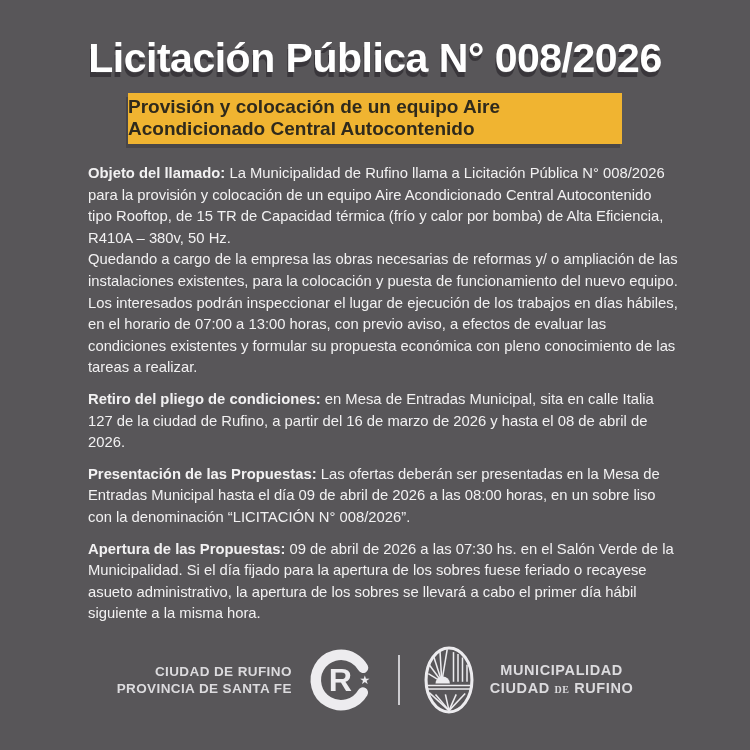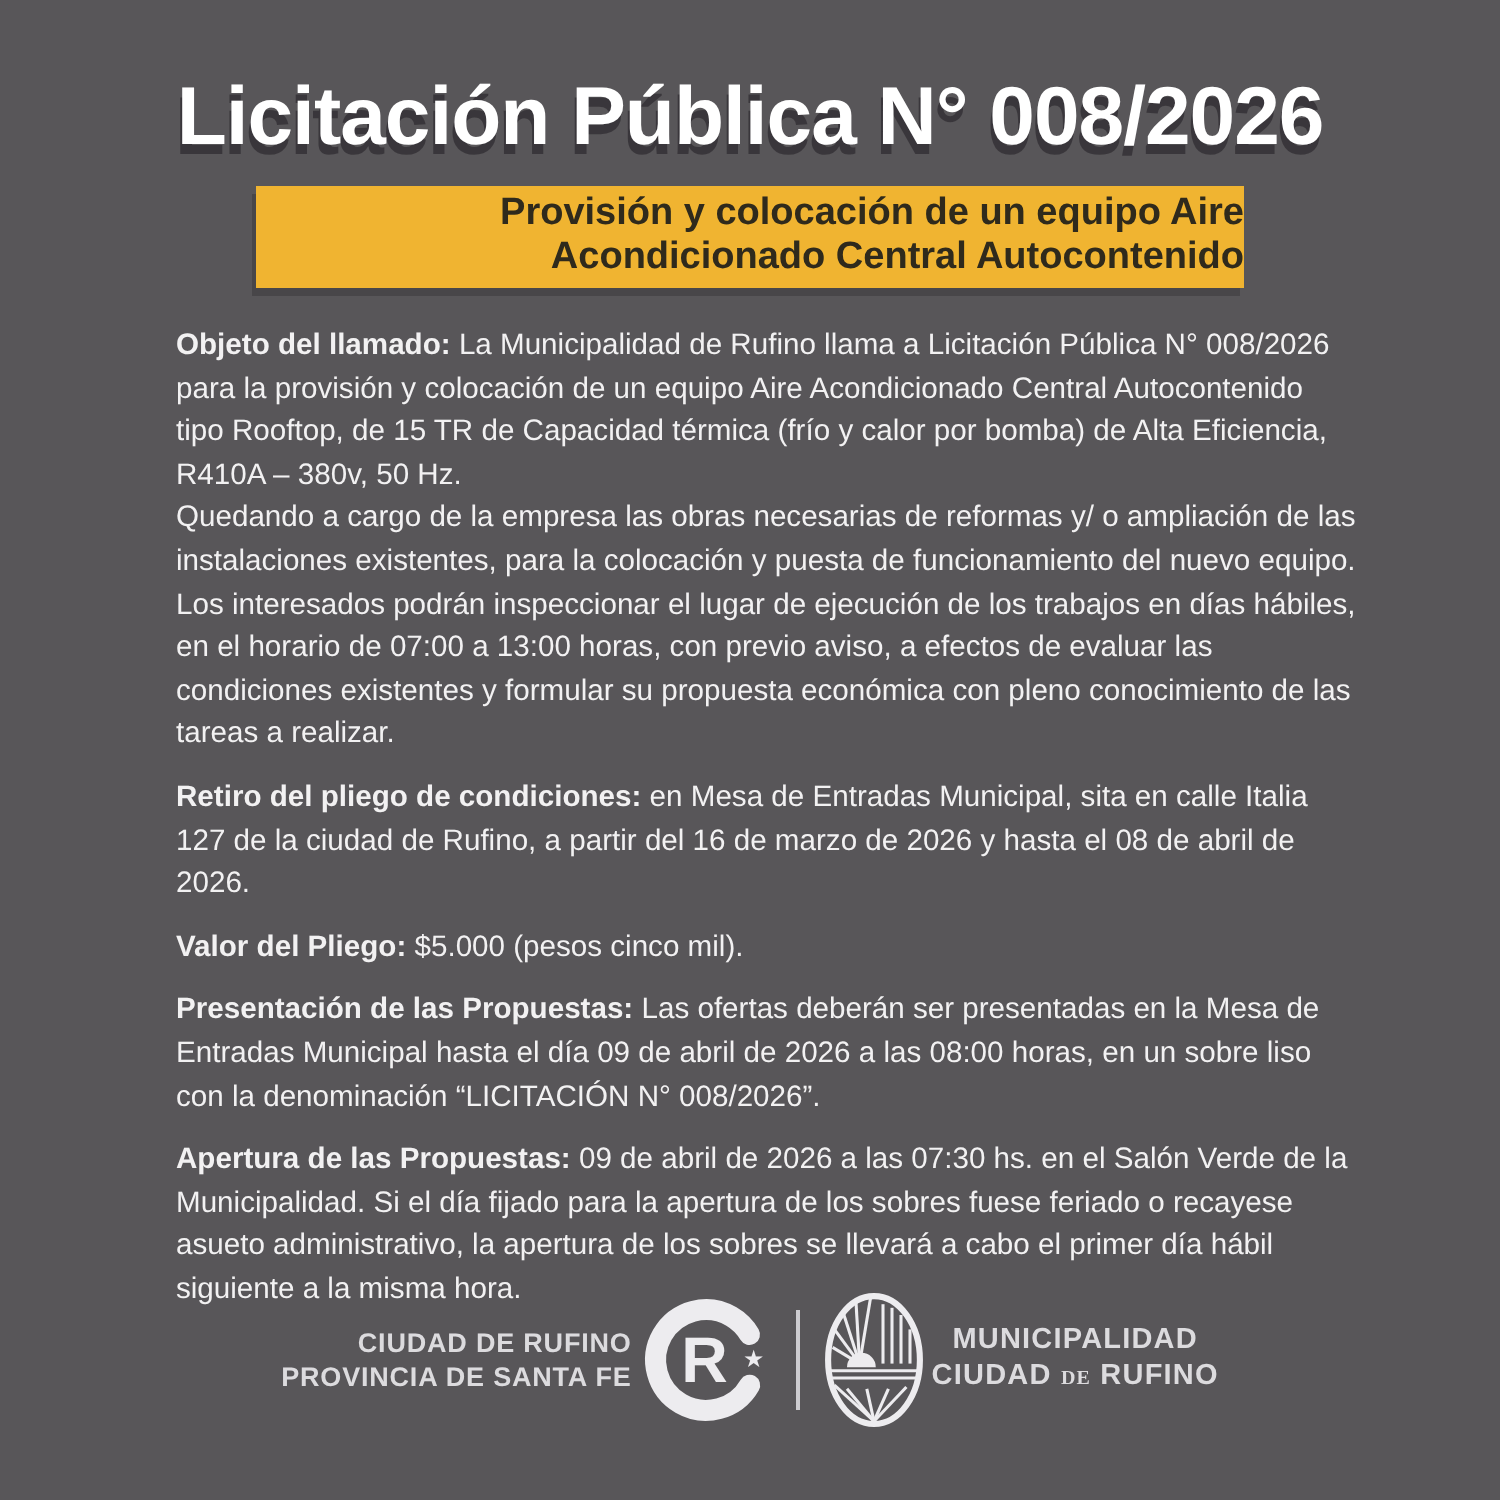--- a/index.html
+++ b/index.html
@@ -22,21 +22,21 @@
     letter-spacing:-0.5px;
     color:var(--title_text,#ffffff);
     text-shadow:-1px 5px 0 rgba(32,30,34,0.55);
   }
   
   .banner{
     width:494px;
     margin:13px auto 0 auto;
     background:var(--banner_bg,#F0B431);
     color:var(--banner_text,#2F2A1C);
-    text-align:right;
+    text-align:left;
     font-weight:700;
     font-size:19px;
     line-height:22px;
     padding:3px 0 4px 0;
     box-shadow:-2px 4px 0 rgba(32,30,34,0.28);
   }
   
   .body-text{
     width:606px;
     margin:19px auto 0 auto;
@@ -48,21 +48,21 @@
   .sec{margin:0 0 10px 16px;}
   .sec.tight{margin-bottom:0;}
   .sec b{font-weight:700;}
   
   .footer{
     position:absolute;
     top:644px;left:0;right:0;
     display:flex;
     align-items:center;
     justify-content:center;
-    gap:2px;
+    gap:14px;
     color:var(--footer_text,#DCDBDE);
   }
   .footer-left{
     text-align:right;
     font-weight:700;
     font-size:13.5px;
     line-height:17px;
     letter-spacing:0.4px;
   }
   .cr-logo{width:70px;height:70px;display:block;}
@@ -95,21 +95,20 @@
   <div class="banner">
     <div>Provisión y colocación de un equipo Aire</div>
     <div>Acondicionado Central Autocontenido</div>
   </div>
 
   <div class="body-text">
     <p class="sec tight"><b>Objeto del llamado:</b> <span>La Municipalidad de Rufino llama a Licitación Pública N° 008/2026 para la provisión y colocación de un equipo Aire Acondicionado Central Autocontenido tipo Rooftop, de 15 TR de Capacidad térmica (frío y calor por bomba) de Alta Eficiencia, R410A – 380v, 50 Hz.</span></p>
     <p class="sec tight"><b></b> <span>Quedando a cargo de la empresa las obras necesarias de reformas y/ o ampliación de las instalaciones existentes, para la colocación y puesta de funcionamiento del nuevo equipo.</span></p>
     <p class="sec"><b></b> <span>Los interesados podrán inspeccionar el lugar de ejecución de los trabajos en días hábiles, en el horario de 07:00 a 13:00 horas, con previo aviso, a efectos de evaluar las condiciones existentes y formular su propuesta económica con pleno conocimiento de las tareas a realizar.</span></p>
     <p class="sec"><b>Retiro del pliego de condiciones:</b> <span>en Mesa de Entradas Municipal, sita en calle Italia 127 de la ciudad de Rufino, a partir del 16 de marzo de 2026 y hasta el 08 de abril de 2026.</span></p>
-    <p class="sec"><b>Valor del Pliego:</b> <span>$5.000 (pesos cinco mil).</span></p>
     <p class="sec"><b>Presentación de las Propuestas:</b> <span>Las ofertas deberán ser presentadas en la Mesa de Entradas Municipal hasta el día 09 de abril de 2026 a las 08:00 horas, en un sobre liso con la denominación “LICITACIÓN N° 008/2026”.</span></p>
     <p class="sec"><b>Apertura de las Propuestas:</b> <span>09 de abril de 2026 a las 07:30 hs. en el Salón Verde de la Municipalidad. Si el día fijado para la apertura de los sobres fuese feriado o recayese asueto administrativo, la apertura de los sobres se llevará a cabo el primer día hábil siguiente a la misma hora.</span></p>
   </div>
 
   <div class="footer">
 
     <div class="footer-left">
       <div>CIUDAD DE RUFINO</div>
       <div>PROVINCIA DE SANTA FE</div>
     </div>

